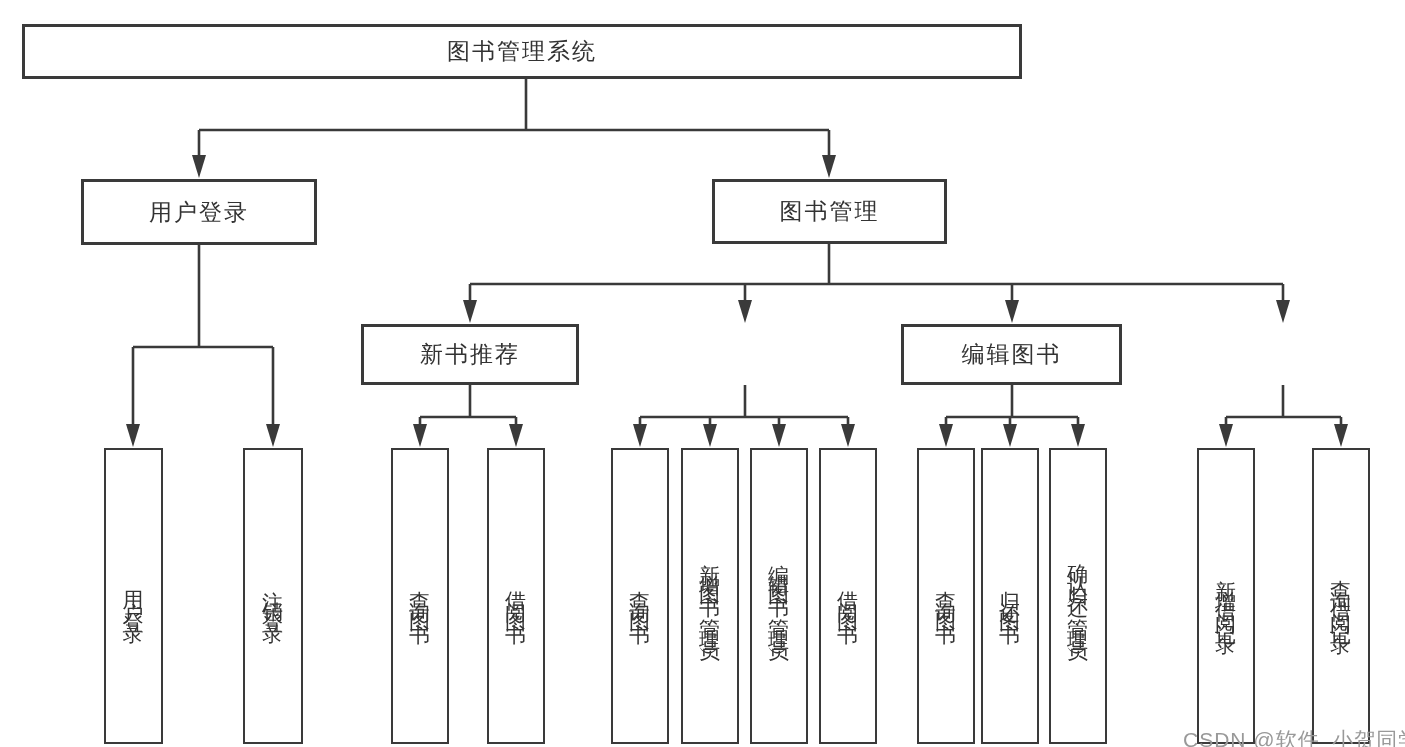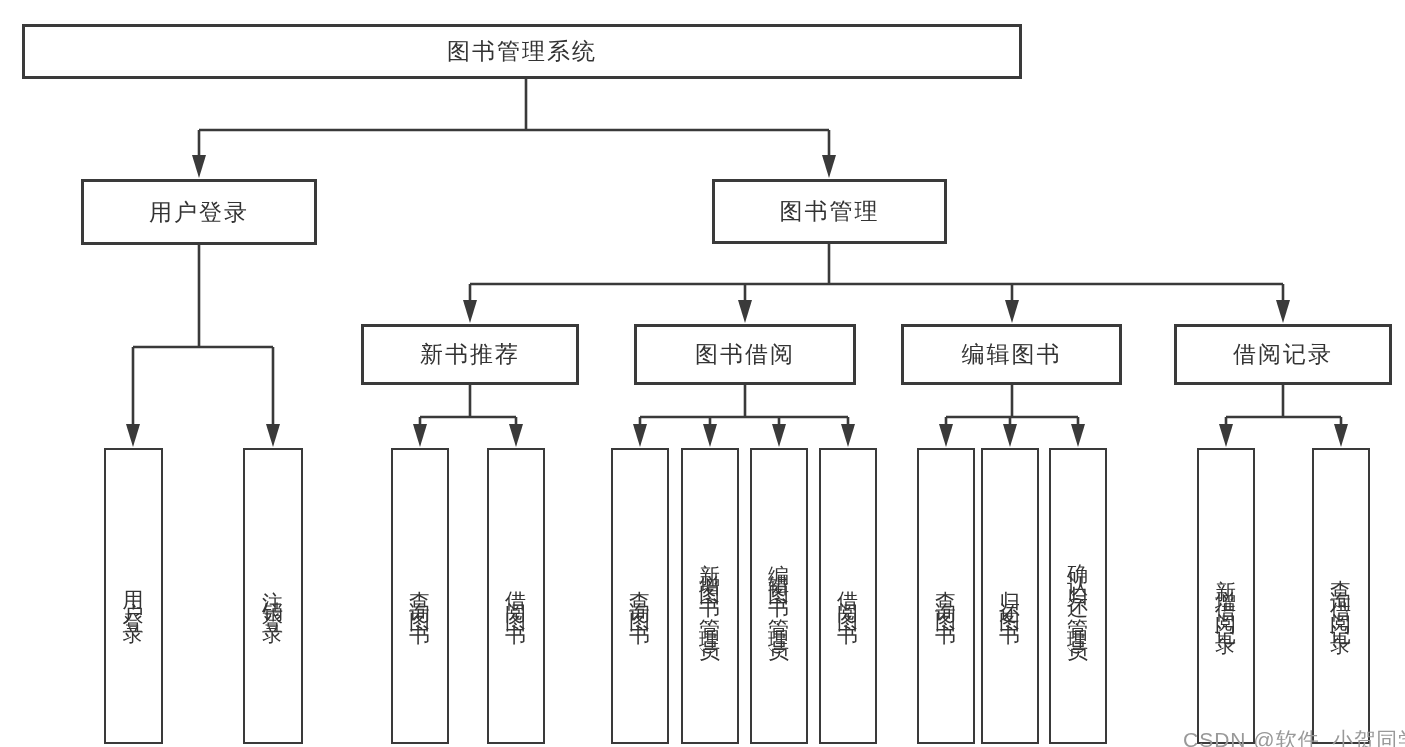--- a/index.html
+++ b/index.html
@@ -122,28 +122,22 @@
   <div class="box" style="left:81px; top:168px; width:236px; height:66px">
     <span>用户登录</span>
   </div>
   <div class="box" style="left:712px; top:168px; width:235px; height:65px">
     <span>图书管理</span>
   </div>
 
   <div class="box" style="left:361px; top:313px; width:218px; height:61px">
     <span>新书推荐</span>
   </div>
-  <div class="box" style="left:634px; top:313px; width:222px; height:61px">
-    <span>图书借阅</span>
-  </div>
   <div class="box" style="left:901px; top:313px; width:221px; height:61px">
     <span>编辑图书</span>
-  </div>
-  <div class="box" style="left:1174px; top:313px; width:218px; height:61px">
-    <span>借阅记录</span>
   </div>
 
   <div class="box leaf" style="left:104px; top:437px; width:59px; height:296px">
     <span class="v">用户登录</span>
   </div>
   <div class="box leaf" style="left:243px; top:437px; width:60px; height:296px">
     <span class="v">注销登录</span>
   </div>
 
   <div class="box leaf" style="left:391px; top:437px; width:58px; height:296px">

